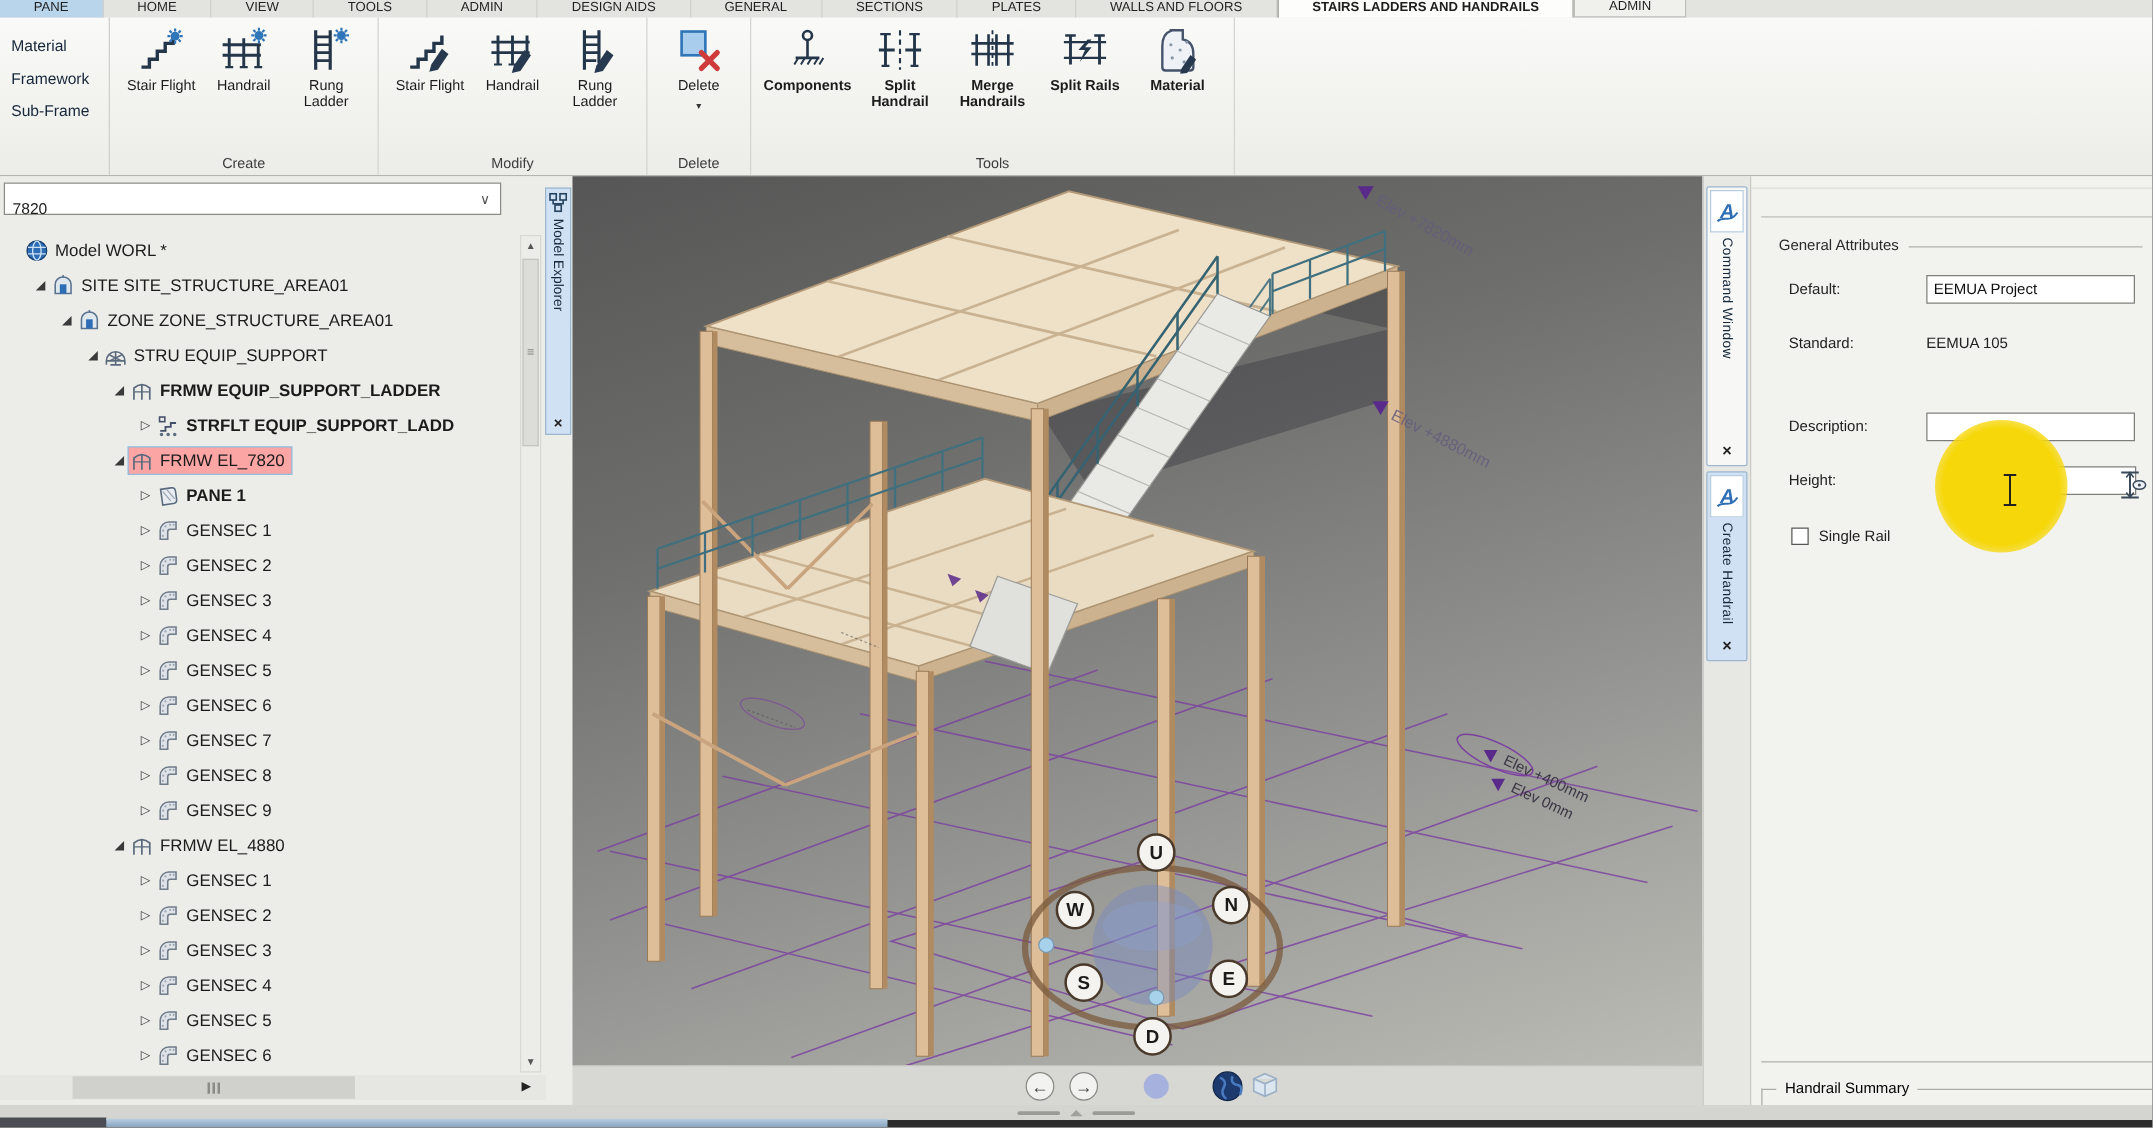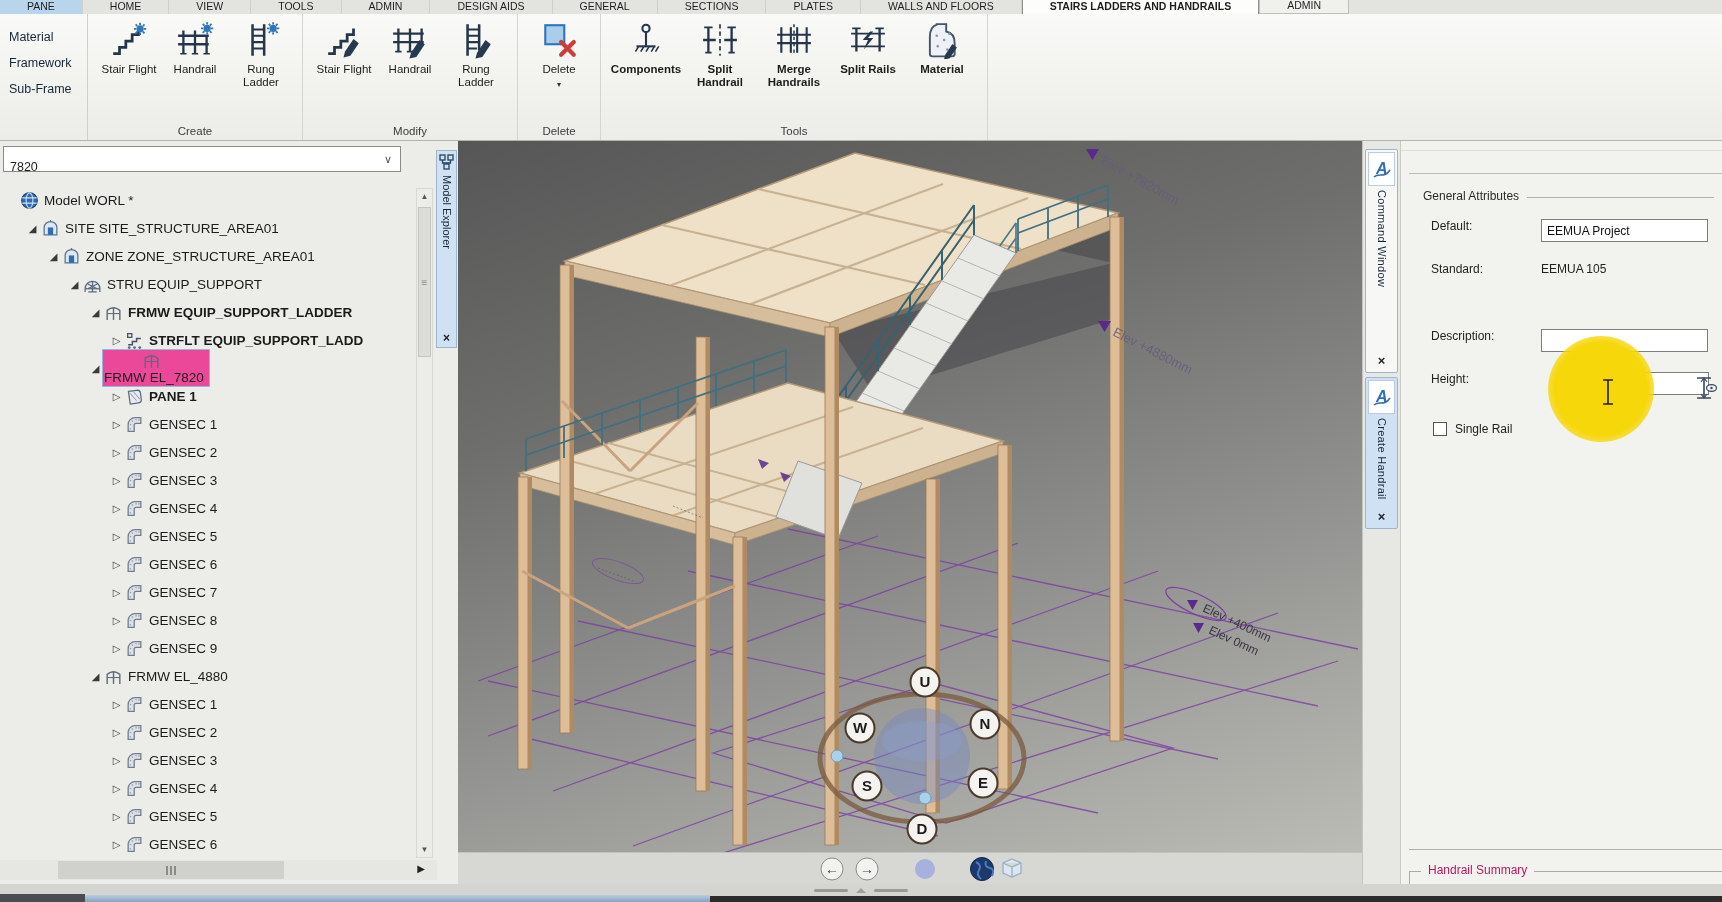--- a/index.html
+++ b/index.html
@@ -33,21 +33,21 @@
   .explorer{position:absolute;left:0;top:141px;width:458px;height:743px;background:#ecece9;}
   .searchbox{position:absolute;left:3px;top:5px;width:398px;height:26px;background:#fff;
     border:1px solid #8a8a86;display:flex;align-items:center;}
   .searchbox input{border:none;outline:none;flex:1;font:12.5px "Liberation Sans",sans-serif;
     padding-left:6px;background:transparent;color:#222;margin-top:15px;}
   .chev{width:24px;color:#555;font-size:11px;text-align:center;cursor:default;}
   .tree{position:absolute;left:0;top:45px;width:414px;height:672px;overflow:hidden;}
   .trow{display:flex;align-items:center;height:28px;white-space:nowrap;cursor:default;}
   .tw{width:15px;font-size:10px;color:#3a3a3a;text-align:center;flex:none;}
   .tco{display:flex;align-items:center;padding:1px 5px 1px 1px;}
-  .trow.selected .tco{background:#ec4899;box-shadow:0 0 0 1px #8fbbdf;flex-direction:column;}
+  .trow.selected .tco{background:#fca5a5;box-shadow:0 0 0 1px #8fbbdf;}
   .ticn{width:19px;height:19px;margin-right:5px;flex:none;}
   .tlb{font-size:13.5px;color:#1b1b1b;}
   .trow.bold .tlb{font-weight:bold;}
   .vscroll{position:absolute;left:416px;top:47px;width:17px;height:670px;background:#ecece9;
     border:1px solid #d8d8d4;display:flex;flex-direction:column;align-items:center;font-size:8px;color:#555;}
   .vthumb{width:13px;height:150px;background:#dcdcd8;border:1px solid #c4c4c0;margin-top:6px;
     display:flex;align-items:center;justify-content:center;color:#8a8a86;font-size:10px;}
   .vs-up{padding-top:3px;}
   .vs-dn{margin-top:auto;padding-bottom:3px;}
   .hscroll{position:absolute;left:0;top:719px;width:437px;height:20px;background:#e6e6e2;}
@@ -80,41 +80,41 @@
   .vtab .vclose{font-size:13px;font-weight:bold;color:#222;padding:5px 0 4px;}
 
   
   .props{position:absolute;left:1400px;top:141px;width:322px;height:743px;background:#f2f2ef;
     border-left:1px solid #c9c9c5;font-size:12px;color:#222;}
   .hr1{position:absolute;top:9px;left:0;right:0;border-top:1px solid #dddddb;}
   .hr2{position:absolute;top:32px;left:8px;right:0;border-top:1px solid #bcbcb8;}
   .legend{position:absolute;top:48px;left:22px;right:8px;display:flex;align-items:center;
     font-size:12px;color:#2a2a2a;white-space:nowrap;}
   .legend::after{content:"";flex:1;border-top:1px solid #b0b0ac;margin-left:8px;transform:translateY(1px);}
-  .frow{position:absolute;left:30px;right:17px;height:24px;display:flex;align-items:flex-start;}
+  .frow{position:absolute;left:30px;right:17px;height:24px;display:flex;align-items:center;}
   .flab{width:110px;flex:none;}
   .fin{height:23px;border:1px solid #7e7e7a;background:#fff;font:12px "Liberation Sans",sans-serif;
     padding:0 5px;color:#111;outline:none;}
   .w-long{width:172px;}
   .w-height{width:148px;}
   .fstatic{font-size:12px;color:#222;}
   .r-default{top:78px;}  .r-standard{top:121px;}  .r-name{top:153px;}
   .r-desc{top:188px;}    .r-height{top:231px;gap:20px;}
   .cbrow{position:absolute;left:32px;top:281px;display:flex;align-items:center;gap:8px;}
   .cb{width:14px;height:14px;border:1px solid #555;background:#fff;display:inline-block;}
   .ycircle{position:absolute;left:147px;top:195px;width:106px;height:106px;border-radius:50%;
     background:radial-gradient(circle,#f6d70a 0%,#f6d70a 62%,rgba(246,215,10,.55) 78%,rgba(246,215,10,0) 82%);
     pointer-events:none;}
   .cursorI{position:absolute;left:200px;top:237px;pointer-events:none;}
   .hbtn{position:absolute;left:292px;top:233px;width:26px;height:28px;display:flex;
     align-items:center;justify-content:center;cursor:default;}
   .hr3{position:absolute;top:708px;left:8px;right:0;border-top:1px solid #b0b0ac;}
   .sumbox{position:absolute;top:730px;left:8px;right:0;height:14px;
     border-top:1px solid #aaaaa6;border-left:1px solid #aaaaa6;}
-  .sumlabel{position:absolute;top:722px;left:20px;background:#f2f2ef;padding:0 7px;font-size:12px;color:#be185d;}
+  .sumlabel{position:absolute;top:722px;left:20px;background:#f2f2ef;padding:0 7px;font-size:12px;color:#000000;}
 
   
   .botgrip{position:absolute;left:0;top:884px;width:1722px;height:12px;background:#d4d4d1;
     display:flex;align-items:center;justify-content:center;gap:8px;}
   .botgrip i{display:block;width:34px;height:3px;background:#9a9a96;border-radius:2px;}
   .botgrip s{display:block;width:0;height:0;border-left:5px solid transparent;
     border-right:5px solid transparent;border-bottom:5px solid #a0a09c;}
   .bbar{position:absolute;left:0;top:896px;width:1722px;height:6px;background:#2c2c2c;}
   .bbar-left{position:absolute;left:0;top:894px;width:85px;height:8px;background:#4a4e54;}
   .bbar-blue{position:absolute;left:85px;top:895px;width:625px;height:7px;

